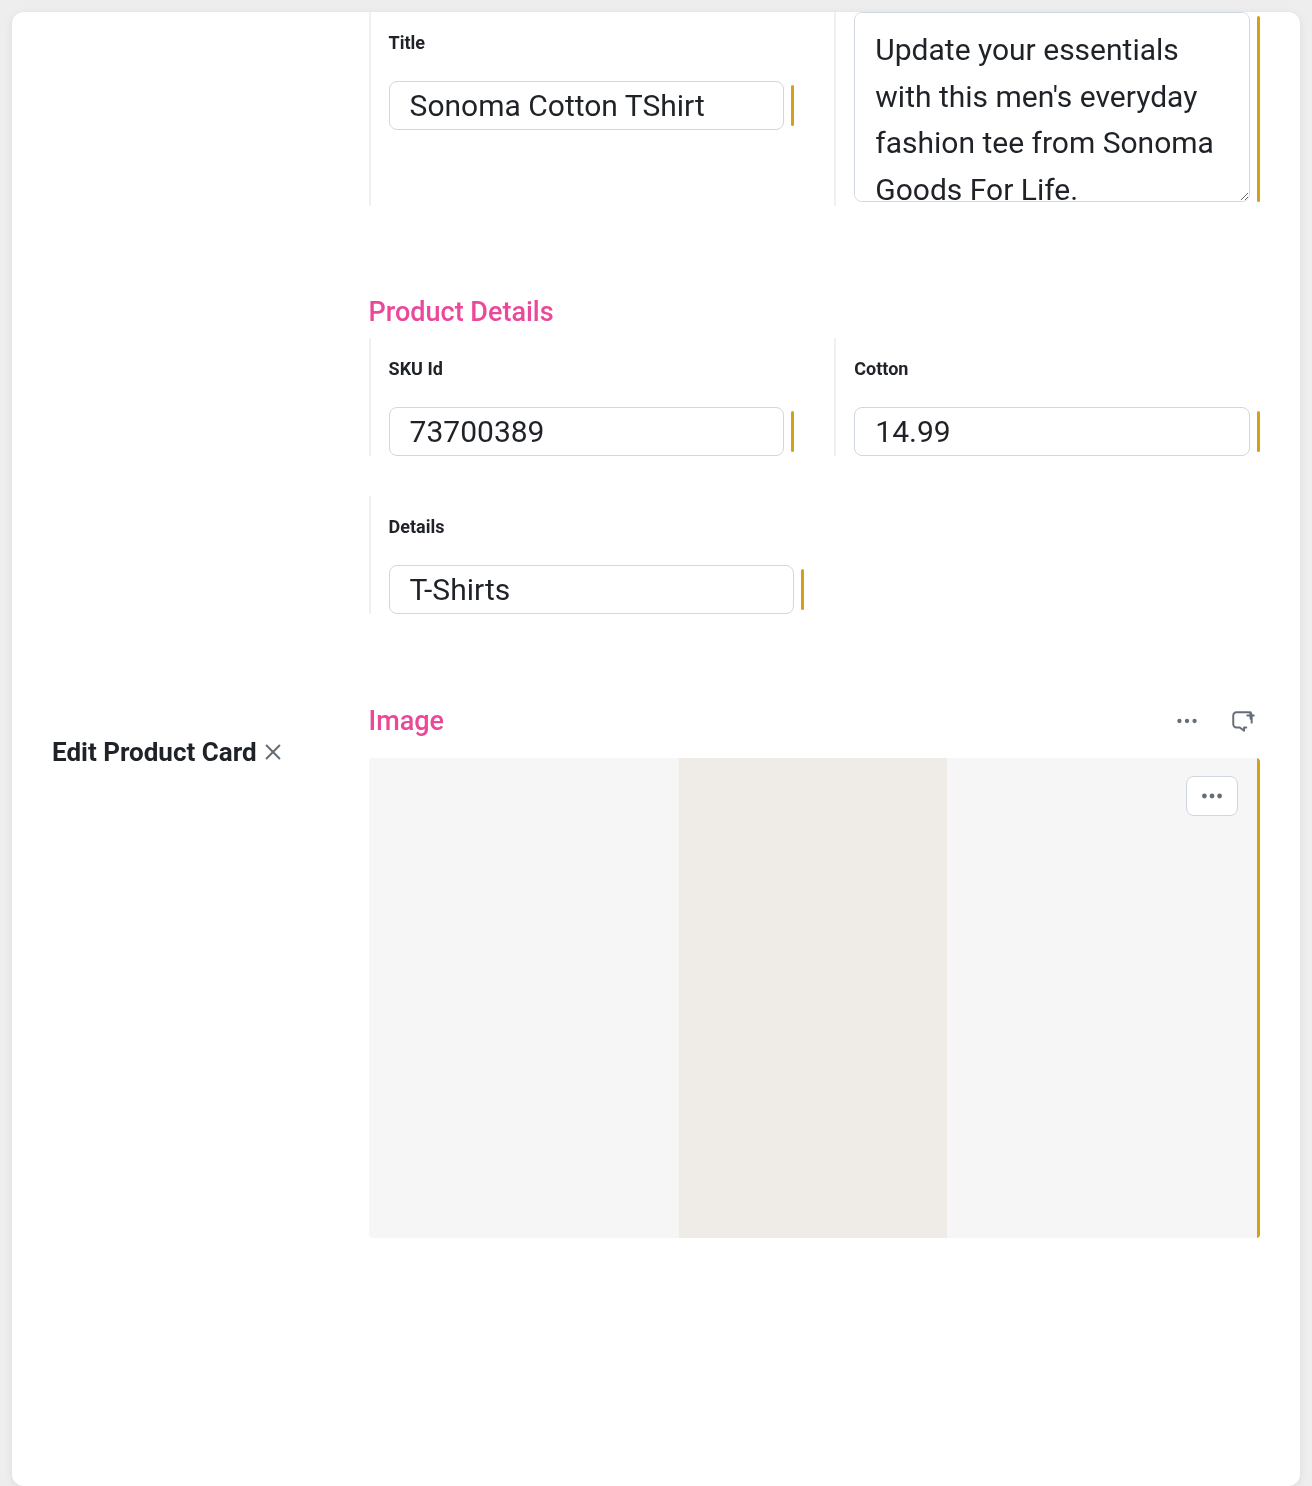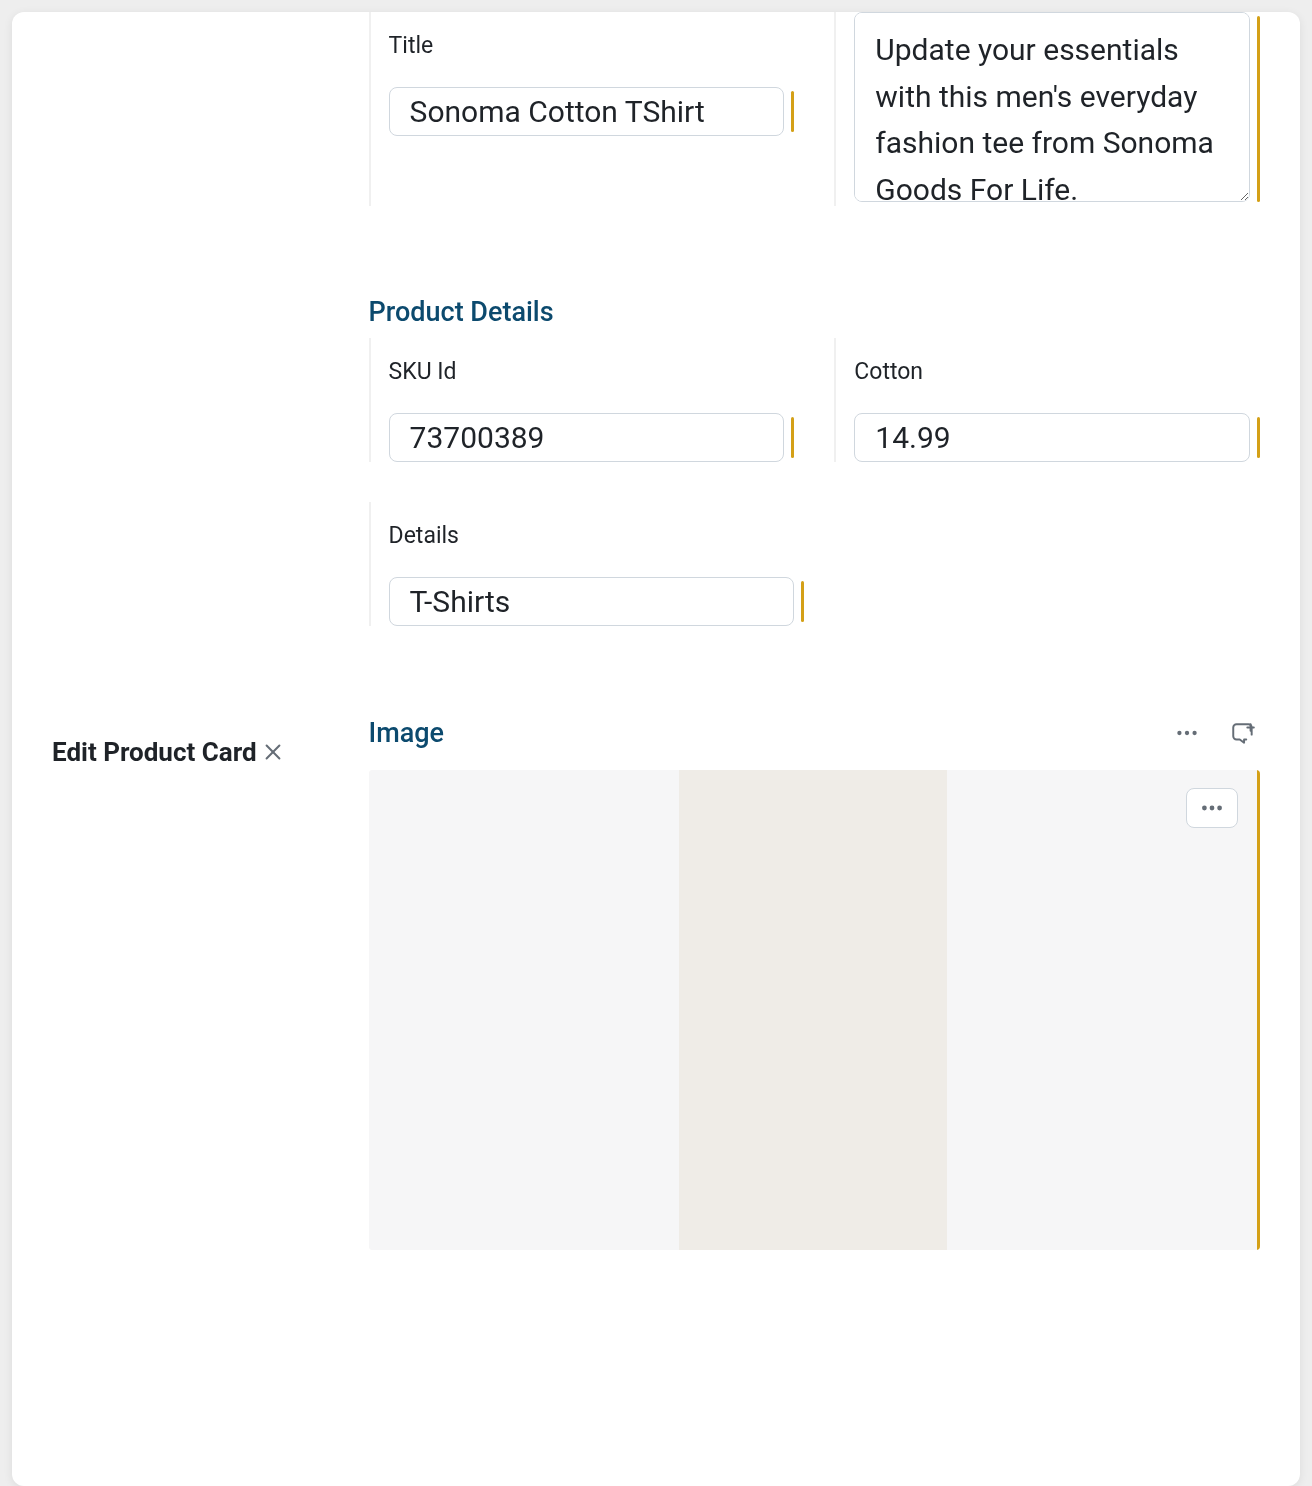--- a/index.html
+++ b/index.html
@@ -57,22 +57,22 @@
   .col {
     flex: 1;
     min-width: 0;
   }
   .field-block {
     border-left: 2px solid #f0f0f0;
     padding-left: 18px;
     position: relative;
   }
   .field-label {
-    font-size: 23px;
-    font-weight: 400;
+    font-size: 18px;
+    font-weight: 700;
     color: #1f2328;
     margin-bottom: 28px;
     margin-top: 20px;
   }
   .input-wrap {
     position: relative;
   }
   .text-input, .textarea-input {
     width: calc(100% - 10px);
     font-size: 30px;
@@ -102,21 +102,21 @@
   }
   .description-col .textarea-input {
     margin-top: 0;
   }
   .spacer-small { height: 40px; }
   .spacer-large { height: 90px; }
 
   .section-title {
     font-size: 27px;
     font-weight: 500;
-    color: #0c4a6e;
+    color: #ec4899;
     margin-bottom: 10px;
   }
 
   .image-section-header {
     display: flex;
     align-items: center;
     justify-content: space-between;
     margin-bottom: 20px;
   }
   .image-section-actions {

